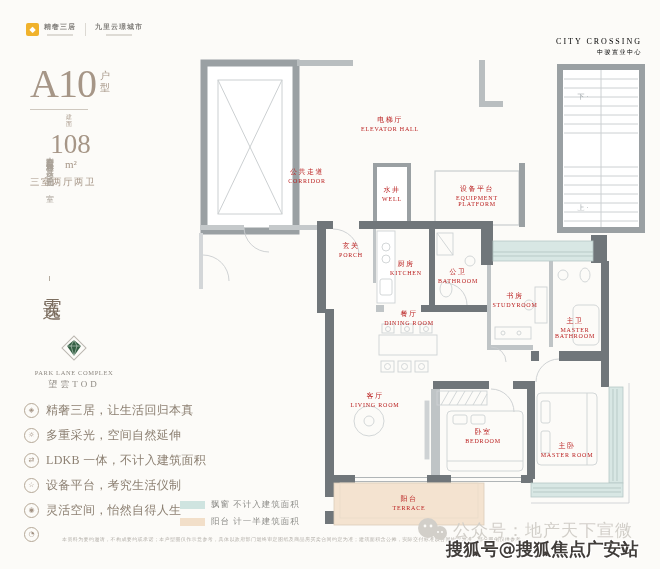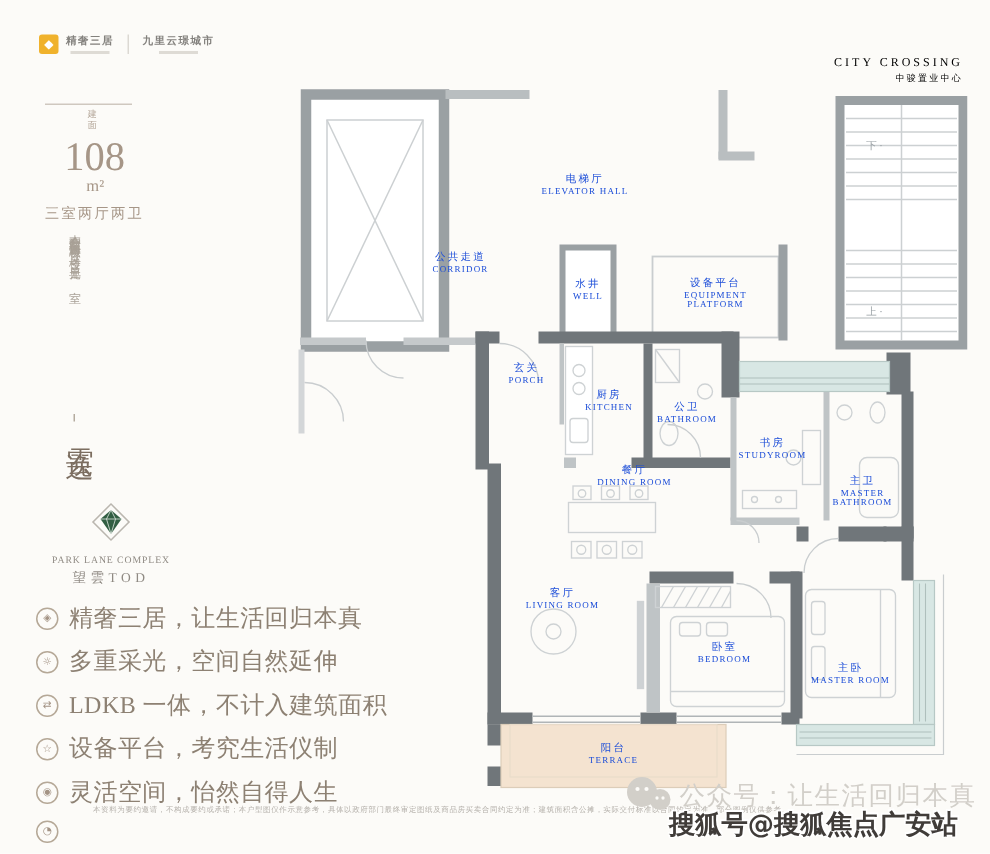--- a/index.html
+++ b/index.html
@@ -41,26 +41,26 @@
   .plogo{position:absolute;left:26px;top:334px;width:96px;text-align:center;color:#8f8a83;}
   .plogo .en{font-size:6.5px;letter-spacing:0.6px;margin-top:3px;white-space:nowrap;}
   .plogo .cn{font-size:9px;letter-spacing:3px;margin-top:2px;}
 
   
   .features{position:absolute;left:24px;top:402px;margin:0;padding:0;list-style:none;}
   .feat{display:flex;align-items:center;margin-bottom:8px;}
   .fi{width:13px;height:13px;border:0.8px solid #b5a897;border-radius:50%;color:#a39384;
       font-size:7px;line-height:13px;text-align:center;margin-right:7px;flex:none;
       font-family:"DejaVu Sans",sans-serif;}
-  .ft{font-size:16px;color:#8d8173;letter-spacing:0.3px;white-space:nowrap;}
+  .ft{font-size:12px;color:#8d8173;letter-spacing:0.3px;white-space:nowrap;}
 
   
   .plan{position:absolute;left:185px;top:55px;width:460px;height:485px;}
   .room-label{position:absolute;transform:translate(-50%,-50%);text-align:center;
-              color:#1d4ed8;white-space:nowrap;}
+              color:#b91c1c;white-space:nowrap;}
   .room-label .cn{display:block;font-size:7px;letter-spacing:1.5px;}
   .room-label .en{display:block;font-size:6px;letter-spacing:0.8px;margin-top:1px;}
   .room-label.wrap{white-space:normal;}
   .stair-label{position:absolute;transform:translate(-50%,-50%);font-size:7px;color:#9aa1a5;}
 
   
   .legend{position:absolute;left:180px;top:499px;}
   .lg-row{display:flex;align-items:center;margin-bottom:5px;}
   .lg-swatch{width:25px;height:8px;margin-right:6px;flex:none;}
   .lg-swatch.bay{background:#cfe4e0;}
@@ -94,20 +94,24 @@
       <span class="brand-sub"></span>
     </div>
   </div>
 
   <div class="hdr-right">
     <div class="en">CITY CROSSING</div>
     <div class="cn">中骏置业中心</div>
   </div>
 
   <div class="unit">
+    <div class="unit-row">
+      <span class="unit-type">A10</span>
+      <span class="unit-suffix">户型</span>
+    </div>
     <div class="unit-div"></div>
     <div class="area-row">
       <span class="area-prefix">建面</span>
       <span class="area-value">108</span>
       <span class="area-unit">m²</span>
     </div>
     <div class="unit-layout">三室两厅两卫</div>
   </div>
 
   <div class="v-note">本户型取自预售楼栋4号楼4单元601室</div>
@@ -343,21 +347,21 @@
       <span class="en">BATHROOM</span>
     </div>
     <div class="room-label" style="left:330px;top:244px">
       <span class="cn">书房</span>
       <span class="en">STUDYROOM</span>
     </div>
     <div class="room-label wrap" style="left:390px;top:272px;width:54px">
       <span class="cn">主卫</span>
       <span class="en">MASTER BATHROOM</span>
     </div>
-    <div class="room-label" style="left:238px;top:262px">
+    <div class="room-label" style="left:224px;top:262px">
       <span class="cn">餐厅</span>
       <span class="en">DINING ROOM</span>
     </div>
     <div class="room-label" style="left:190px;top:344px">
       <span class="cn">客厅</span>
       <span class="en">LIVING ROOM</span>
     </div>
     <div class="room-label" style="left:298px;top:380px">
       <span class="cn">卧室</span>
       <span class="en">BEDROOM</span>
@@ -367,29 +371,39 @@
       <span class="en">MASTER ROOM</span>
     </div>
     <div class="room-label" style="left:224px;top:447px">
       <span class="cn">阳台</span>
       <span class="en">TERRACE</span>
     </div>
     <div class="stair-label" style="left:398px;top:42px">下 ·</div>
     <div class="stair-label" style="left:398px;top:153px">上 ·</div>
   </div>
 
+  <div class="legend">
+    <div class="lg-row">
+      <span class="lg-swatch bay"></span>
+      <span class="lg-label">飘窗 不计入建筑面积</span>
+    </div>
+    <div class="lg-row">
+      <span class="lg-swatch terrace"></span>
+      <span class="lg-label">阳台 计一半建筑面积</span>
+    </div>
+  </div>
 
   <div class="disclaimer">本资料为要约邀请，不构成要约或承诺；本户型图仅作示意参考，具体以政府部门最终审定图纸及商品房买卖合同约定为准；建筑面积含公摊，实际交付标准以合同约定为准，部分图例仅供参考。</div>
 
   <div class="wm-gray">
     <svg width="32" height="28" viewBox="0 0 32 28">
       <circle cx="12" cy="12" r="10" fill="#d2cfc9"></circle>
       <circle cx="24" cy="17" r="7" fill="#d2cfc9"></circle>
       <circle cx="9" cy="10" r="1.4" fill="#fcfbf8"></circle>
         <circle cx="15" cy="10" r="1.4" fill="#fcfbf8"></circle>
       <circle cx="22" cy="16" r="1.1" fill="#fcfbf8"></circle>
         <circle cx="26" cy="16" r="1.1" fill="#fcfbf8"></circle>
     </svg>
-    <span class="wm-gray-text">公众号：让生活回归本真</span>
+    <span class="wm-gray-text">公众号：地产天下宣微</span>
   </div>
   <div class="wm-dark">搜狐号@搜狐焦点广安站</div>
 
 </div>
 
 </body></html>

